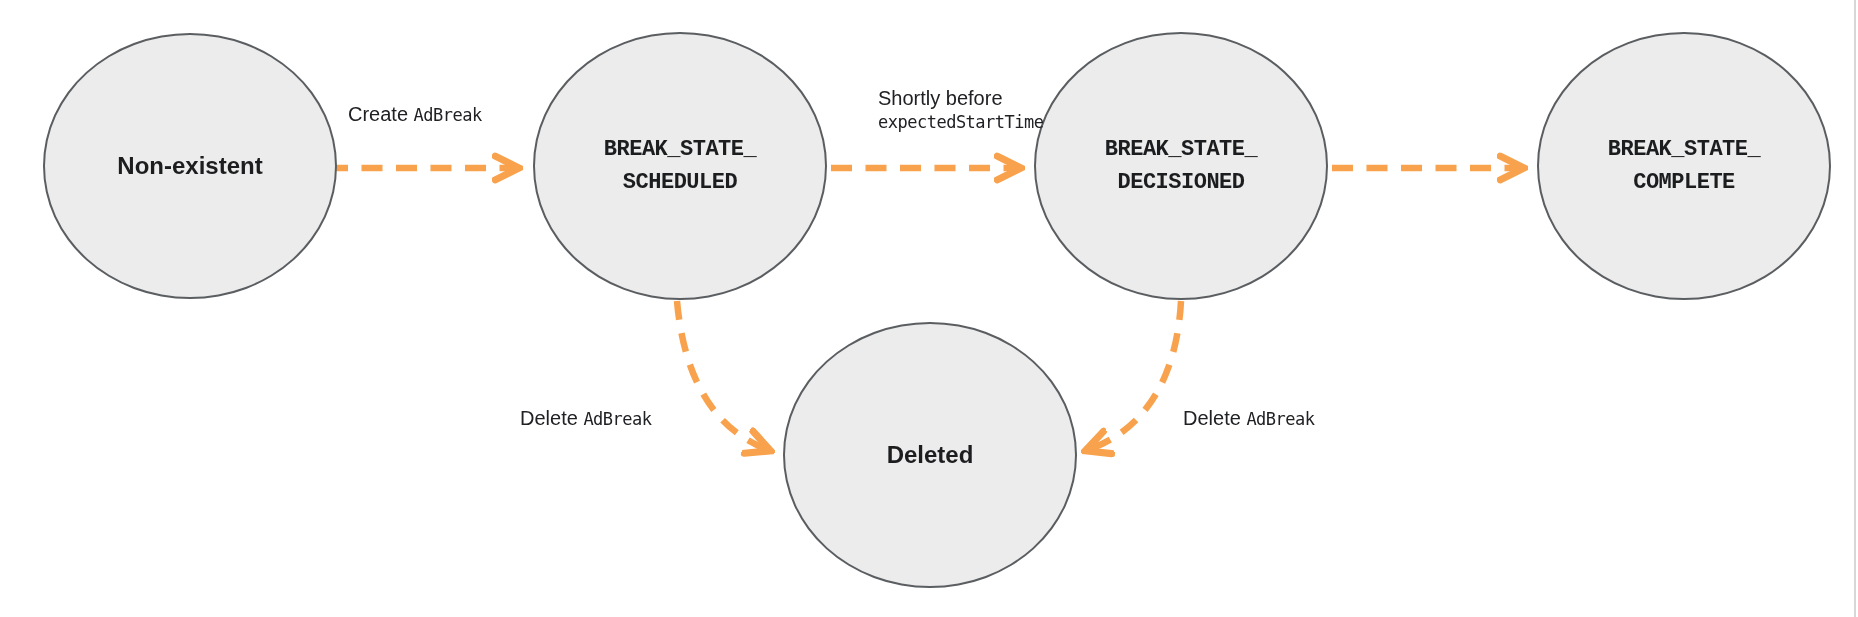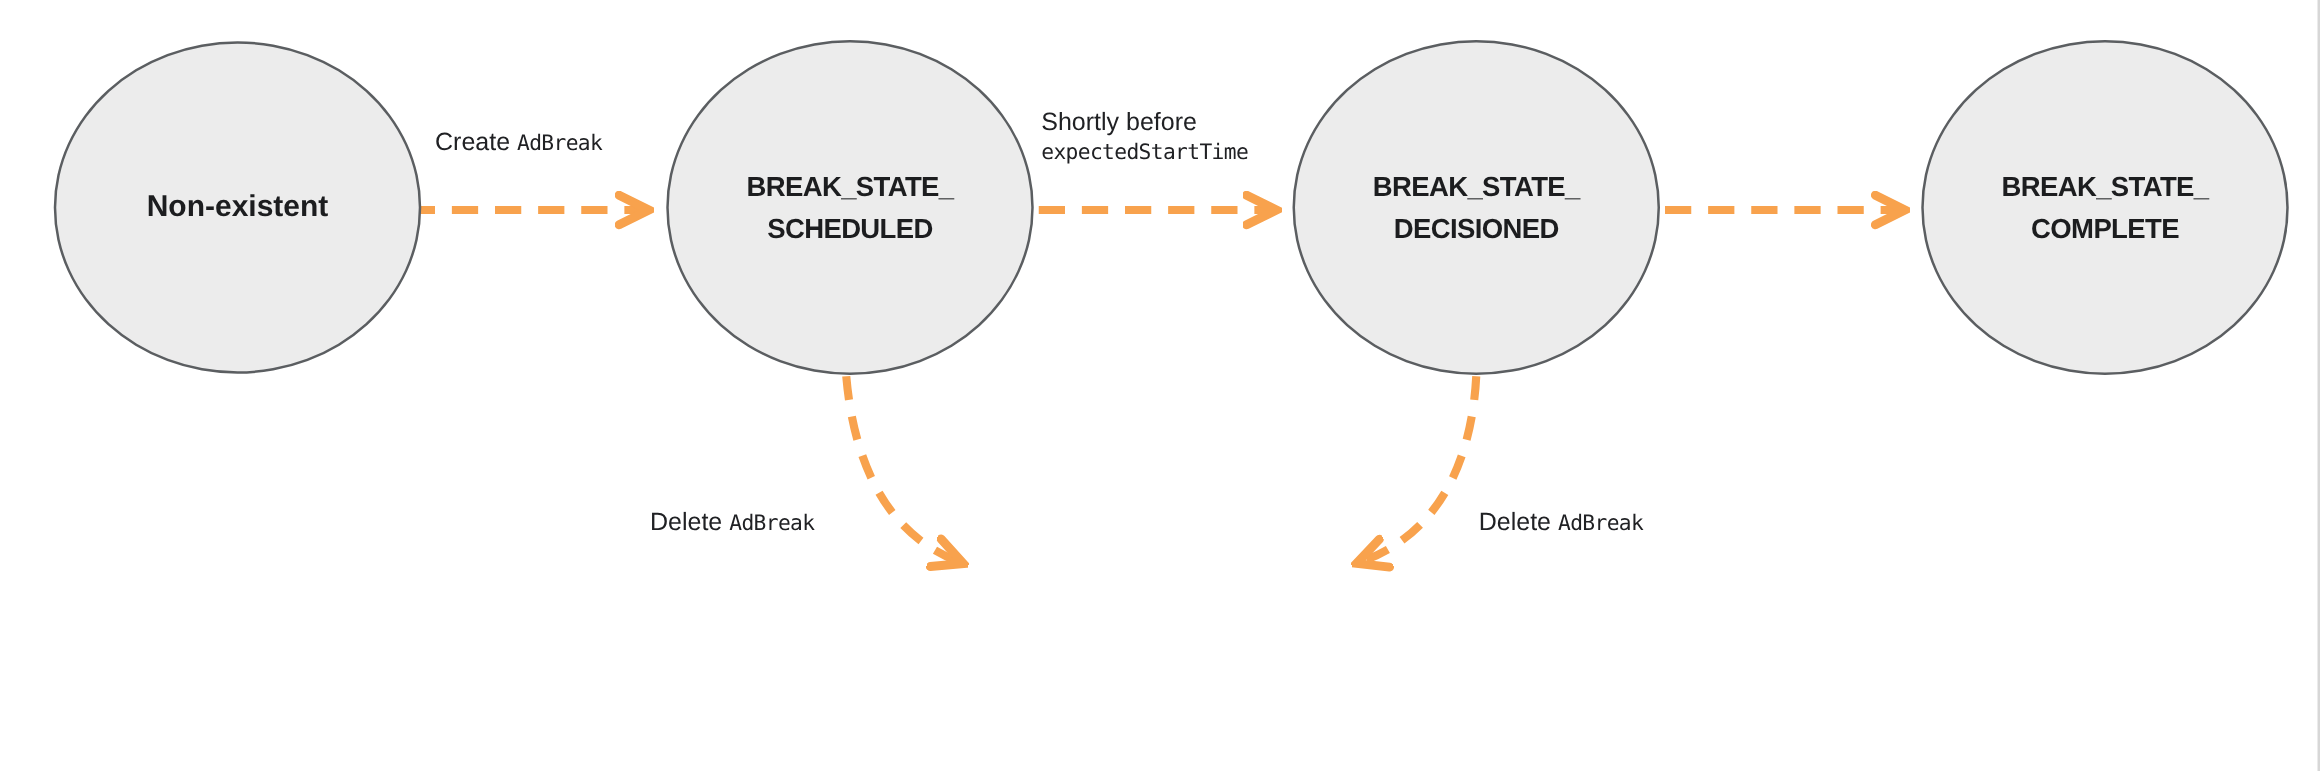--- a/index.html
+++ b/index.html
@@ -39,21 +39,21 @@
     white-space: pre-line;
     font-weight: bold;
     color: #1c1d1f;
   }
   .state.sans .state-label {
     font-family: "Liberation Sans", sans-serif;
     font-size: 24px;
     line-height: 30px;
   }
   .state.mono .state-label {
-    font-family: Liberation Sans, sans-serif;
+    font-family: Liberation Mono, monospace;
     font-size: 22px;
     line-height: 33px;
     letter-spacing: -0.5px;
   }
   .edge-label {
     position: absolute;
     font-size: 20px;
     line-height: 24px;
     white-space: nowrap;
     color: #202124;
@@ -62,20 +62,21 @@
     font-family: "Liberation Sans", sans-serif;
   }
   .edge-label .c {
     font-family: "DejaVu Sans Mono", "Liberation Mono", monospace;
     font-size: 17px;
     letter-spacing: -0.5px;
   }
   .edge-label.stacked .t,
   .edge-label.stacked .c {
     display: block;
+    margin-left: 45px;
   }
   .edge-label.wrapped .t {
     white-space: pre-line;
     line-height: 25px;
   }
   .page-right-border {
     position: absolute;
     top: 0;
     right: 2px;
     width: 2px;
@@ -118,20 +119,23 @@
   <div class="state mono" style="left:1034px; top:32px; width:294px; height:268px;">
     <span class="state-label">BREAK_STATE_
 DECISIONED</span>
   </div>
 
   <div class="state mono" style="left:1537px; top:32px; width:294px; height:268px;">
     <span class="state-label">BREAK_STATE_
 COMPLETE</span>
   </div>
 
+  <div class="state sans" style="left:783px; top:322px; width:294px; height:266px;">
+    <span class="state-label">Deleted</span>
+  </div>
 
   <div class="edge-label" style="left:348px; top:102px;">
     <span class="t">Create </span><span class="c">AdBreak</span>
   </div>
 
   <div class="edge-label stacked" style="left:833px; top:86px;">
     <span class="t">Shortly before</span>
       <span class="c">expectedStartTime</span>
   </div>
 

